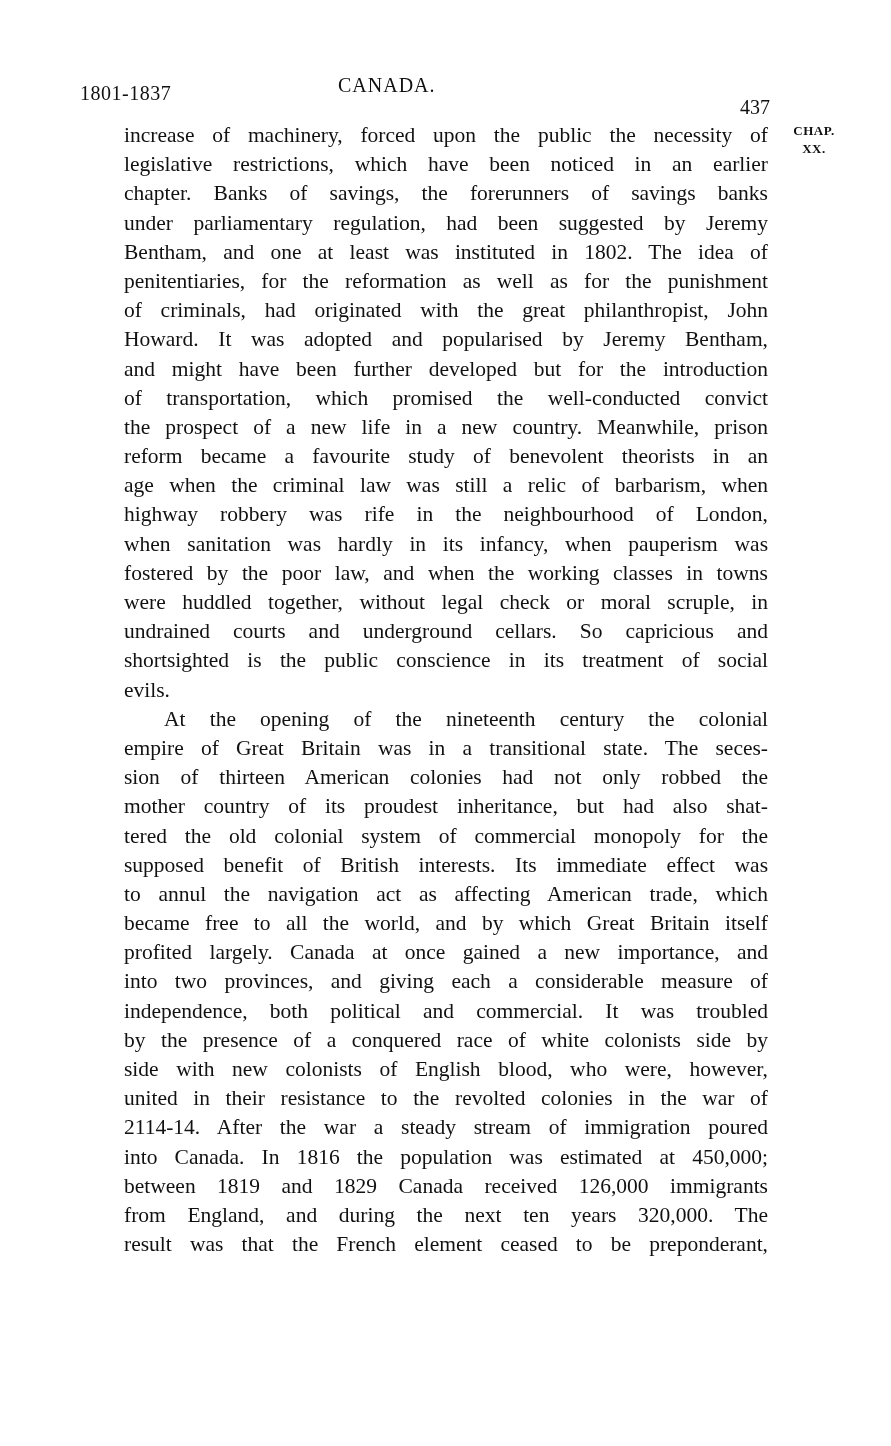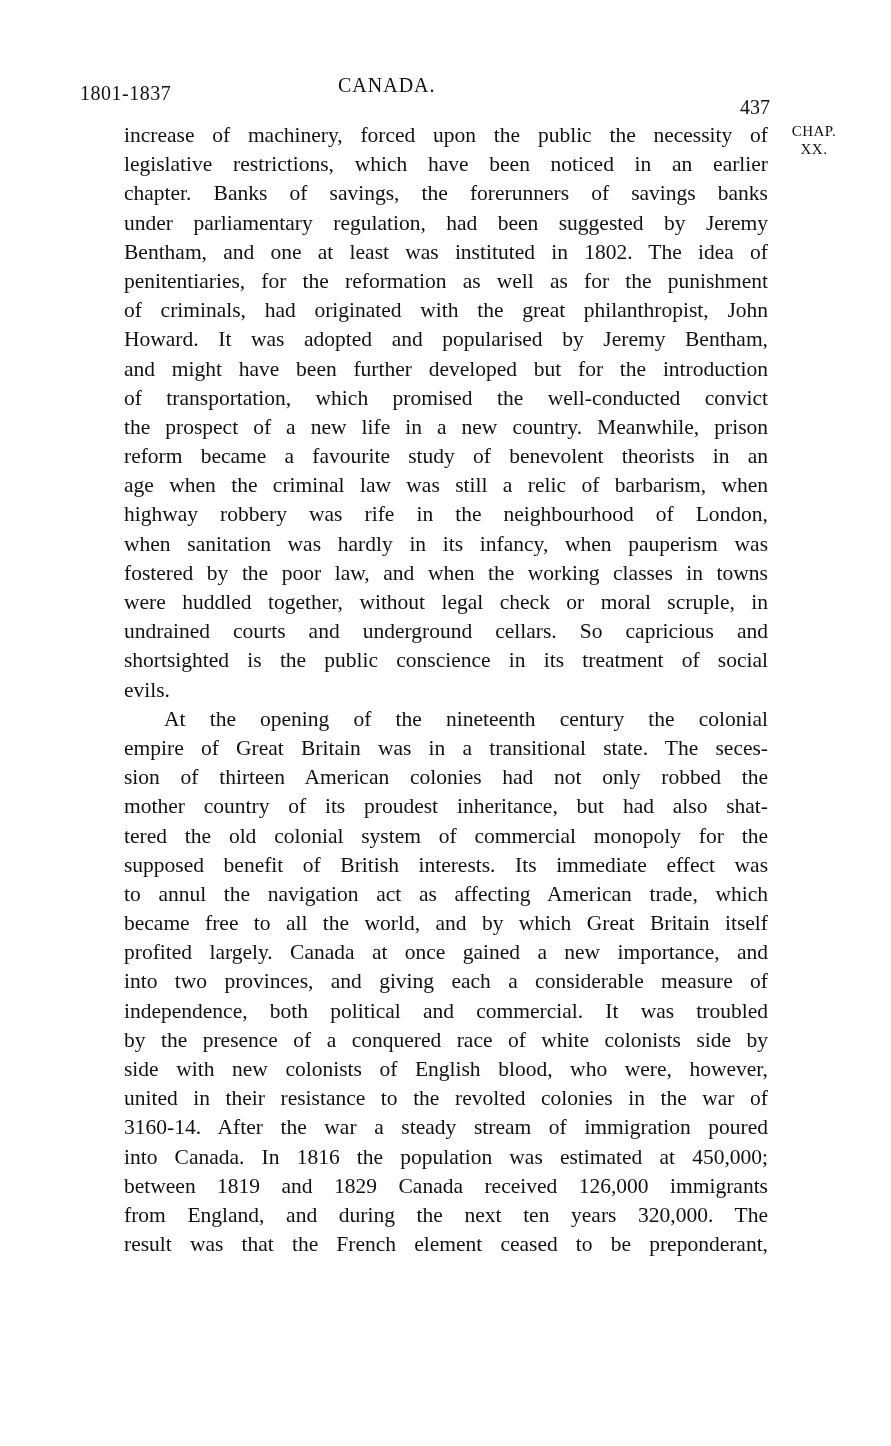--- a/index.html
+++ b/index.html
@@ -39,24 +39,25 @@
       position: absolute;
       right: 0;
       top: 14px;
       margin-top: 8px;
     }
     .margin-note {
       position: absolute;
       top: 122px;
       left: 774px;
       width: 80px;
-      font-size: 15px;
+      font-size: 13px;
       line-height: 18px;
       text-align: center;
       letter-spacing: 0.5px;
+      font-weight: bold;
     }
     .margin-note span {
       display: block;
     }
     .text-block {
       position: absolute;
       top: 121px;
       left: 80px;
       width: 688px;
     }
@@ -122,19 +123,19 @@
     <span class="line">tered the old colonial system of commercial monopoly for the</span>
     <span class="line">supposed benefit of British interests.  Its immediate effect was</span>
     <span class="line">to annul the navigation act as affecting American trade, which</span>
     <span class="line">became free to all the world, and by which Great Britain itself</span>
     <span class="line">profited largely.  Canada at once gained a new importance, and</span>
     <span class="line">into two provinces, and giving each a considerable measure of</span>
     <span class="line">independence, both political and commercial.  It was troubled</span>
     <span class="line">by the presence of a conquered race of white colonists side by</span>
     <span class="line">side with new colonists of English blood, who were, however,</span>
     <span class="line">united in their resistance to the revolted colonies in the war of</span>
-    <span class="line">3160-14.  After the war a steady stream of immigration poured</span>
+    <span class="line">2114-14.  After the war a steady stream of immigration poured</span>
     <span class="line">into Canada.  In 1816 the population was estimated at 450,000;</span>
     <span class="line">between 1819 and 1829 Canada received 126,000 immigrants</span>
     <span class="line">from England, and during the next ten years 320,000.  The</span>
     <span class="line">result was that the French element ceased to be preponderant,</span>
   </div>
 </div>
 
 </body></html>

